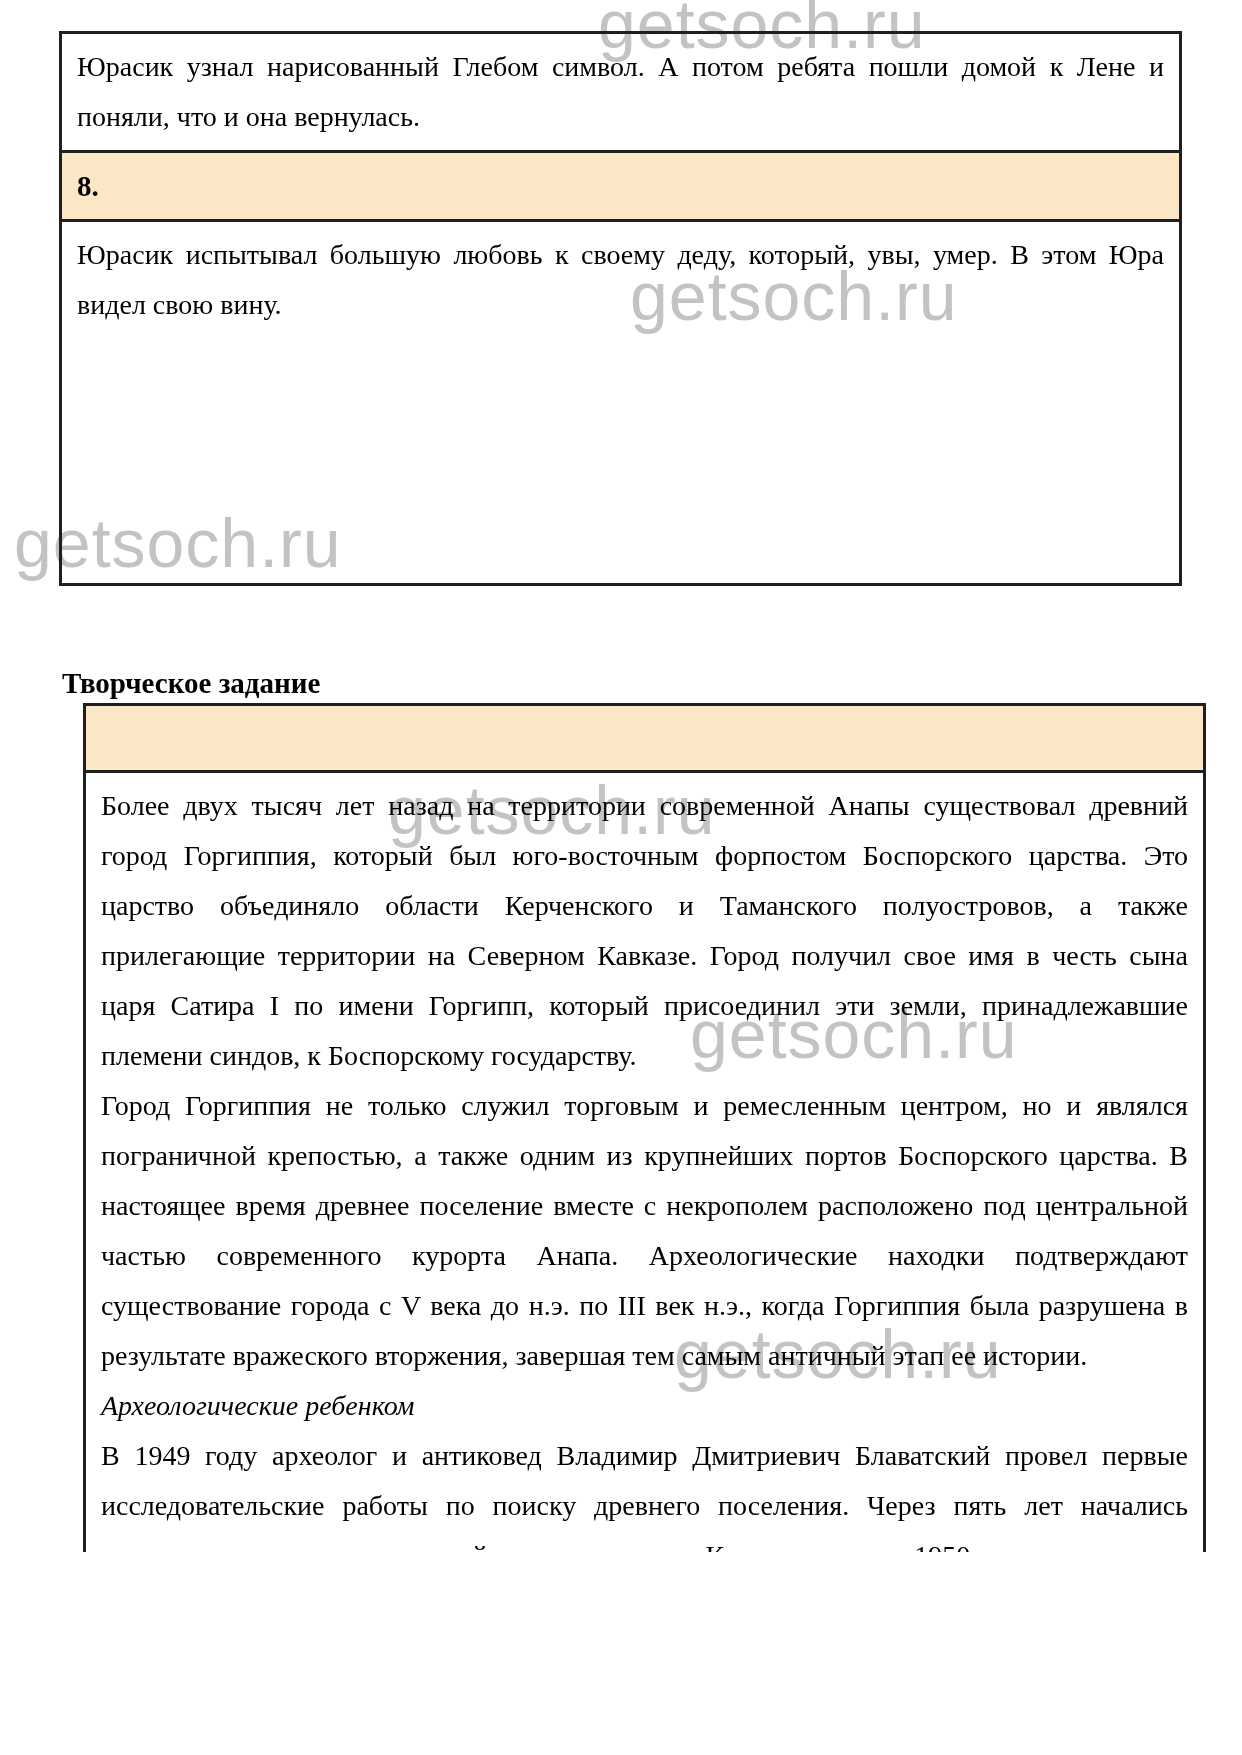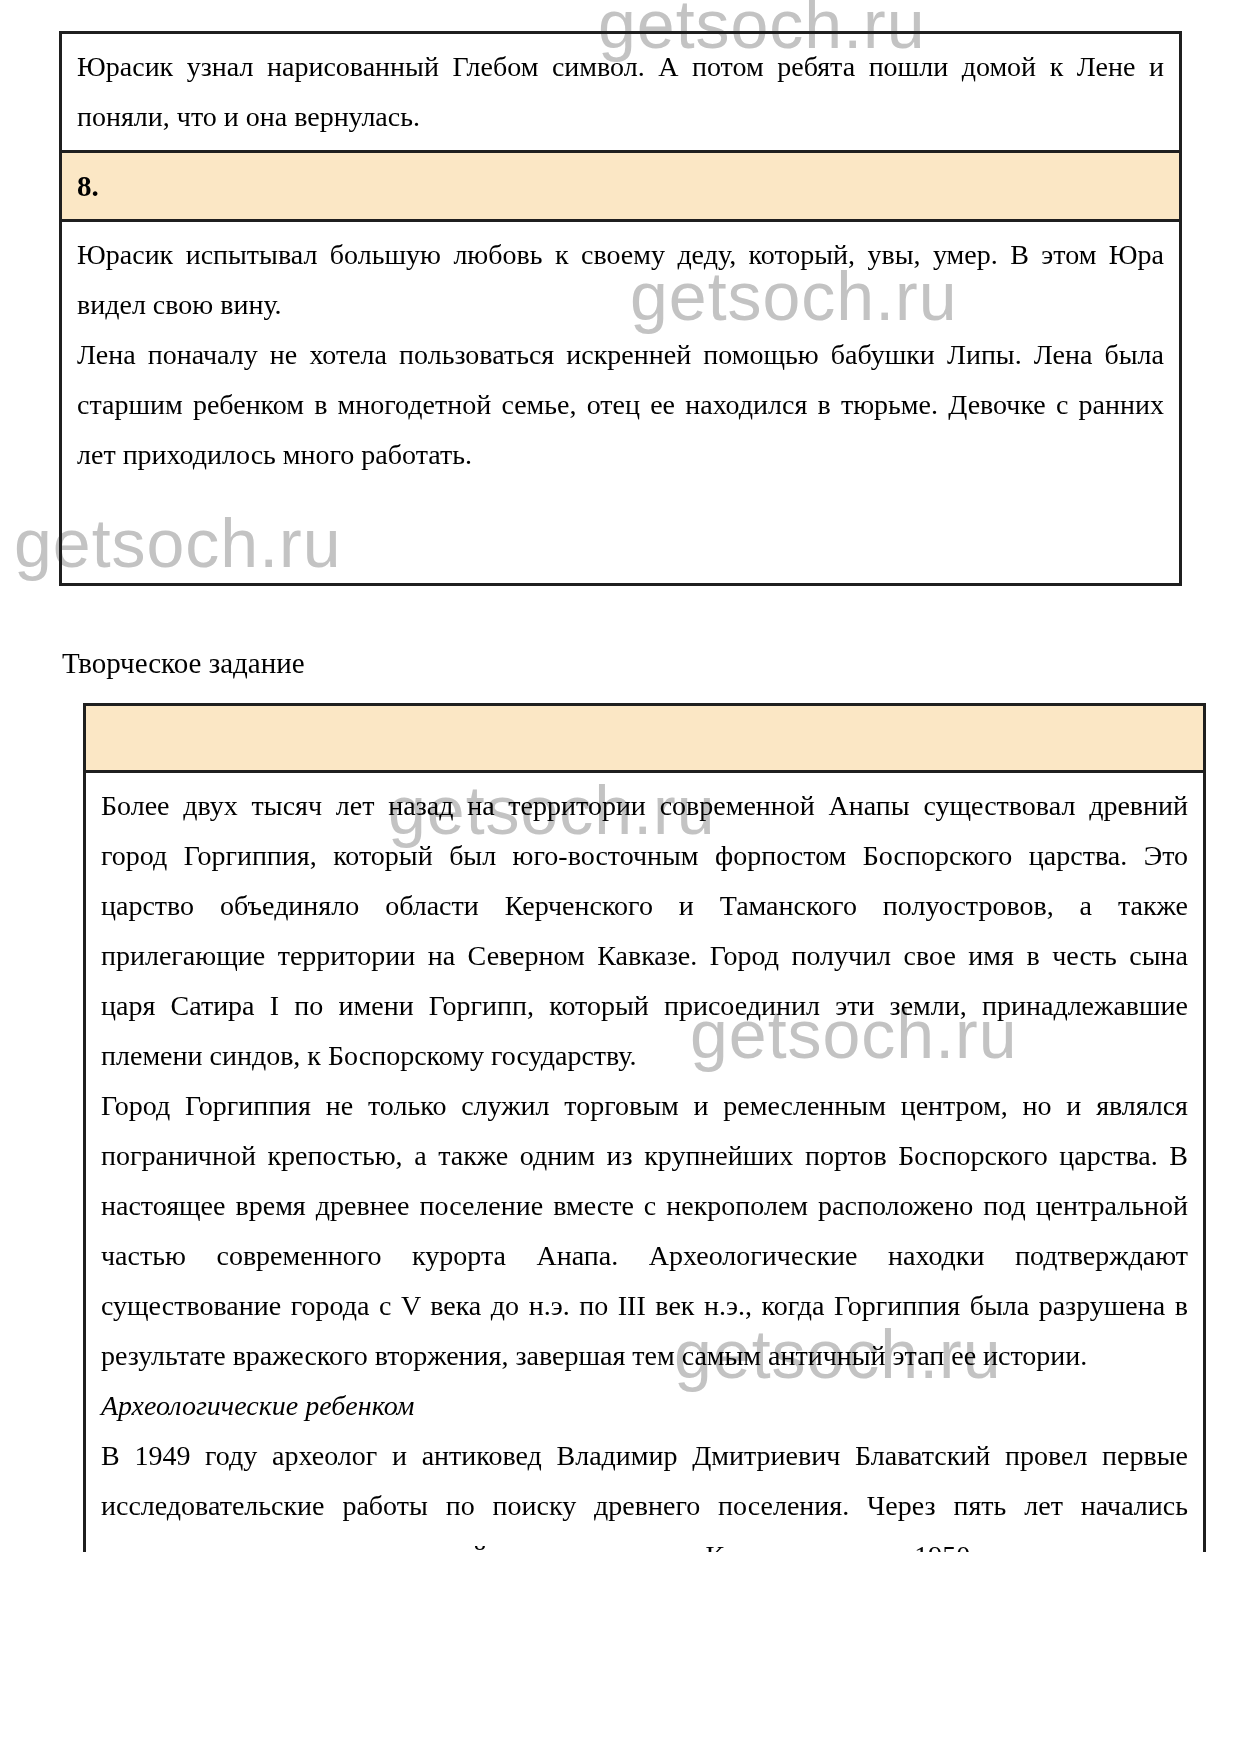--- a/index.html
+++ b/index.html
@@ -63,24 +63,24 @@
     font-size: 29px;
     font-weight: bold;
     line-height: 50px;
     margin: 0;
     text-align: left;
   }
   .italic { font-style: italic; }
   .section-heading {
     position: absolute;
     left: 62px;
-    top: 645px;
+    top: 665px;
     z-index: 2;
     font-size: 29px;
-    font-weight: normal;
+    font-weight: bold;
     line-height: 36px;
     margin: 0;
   }
   #tbl-answers { top: 31px; }
   #tbl-creative { top: 703px; margin-left: 24px; }
   .h-row1 { min-height: 112px; }
   .h-row2 { min-height: 64px; }
   .h-row3 { min-height: 364px; }
   .h-crow1 { min-height: 64px; }
   .h-crow2 { min-height: 919px; }
@@ -100,21 +100,20 @@
 
   <div class="doc-table" id="tbl-answers">
     <div class="row row-white h-row1">
       <p class="txt">Юрасик узнал нарисованный Глебом символ. А потом ребята пошли домой к Лене и поняли, что и она вернулась.</p>
     </div>
     <div class="row row-beige h-row2">
       <p class="qnum">8.</p>
     </div>
     <div class="row row-white h-row3">
       <p class="txt">Юрасик испытывал большую любовь к своему деду, который, увы, умер. В этом Юра видел свою вину.</p>
-      <p class="txt">Лена поначалу не хотела пользоваться искренней помощью бабушки Липы. Лена была старшим ребенком в многодетной семье, отец ее находился в тюрьме. Девочке с ранних лет приходилось много работать.</p>
     </div>
   </div>
 
   <h2 class="section-heading">Творческое задание</h2>
 
   <div class="doc-table" id="tbl-creative">
     <div class="row row-beige h-crow1">
       <p class="qnum"></p>
     </div>
     <div class="row row-white h-crow2">

